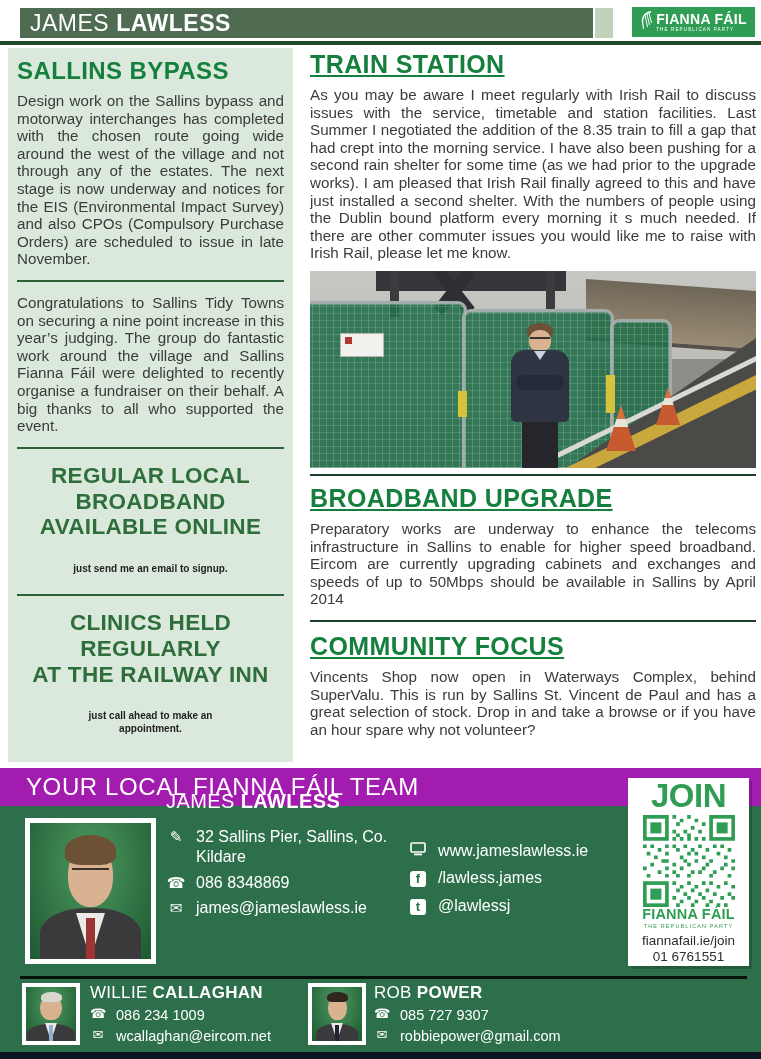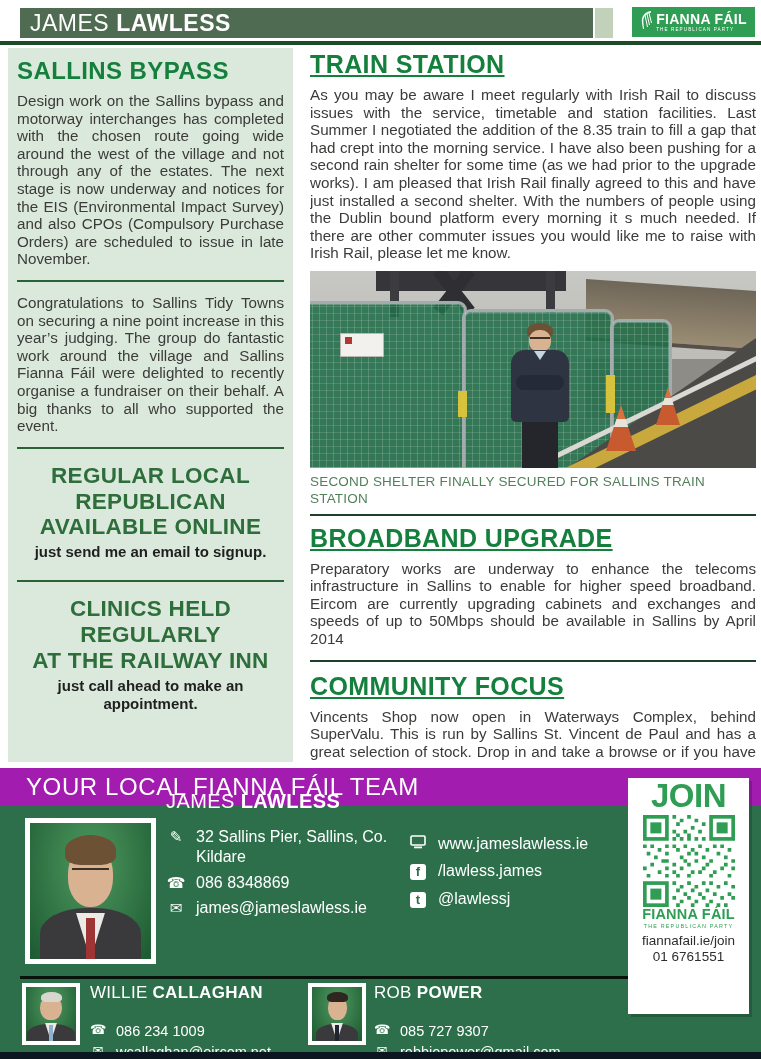--- a/index.html
+++ b/index.html
@@ -26,22 +26,22 @@
   
   .greenhead { color:#15803d; font-weight:bold; font-size:24px; letter-spacing:0.4px; }
   .bodytxt { color:#3b3b39; font-size:15.2px; line-height:17.6px; text-align:justify; }
 
   .left-panel { position:absolute; left:8px; top:48px; width:285px; height:714px;
     background:#dbe9dc; padding:7px 9px 0 9px; overflow:hidden; }
   .left-panel .greenhead { margin:2px 0 7px 0; }
   .sep { border:none; border-top:2.5px solid #2a6136; margin:12px 0; }
   .notice-title { color:#2e6e3b; font-weight:bold; font-size:22.5px; line-height:1.15;
     text-align:center; white-space:pre-line; margin-top:14px; letter-spacing:0.3px; }
-  .notice-note { color:#1f1f1f; font-weight:bold; font-size:15px; text-align:center;
-    margin-top:3px; white-space:pre-line; line-height:1.25; }
+  .notice-note { color:#1f1f1f; font-weight:bold; font-size:10px; text-align:center;
+    margin-top:23px; white-space:pre-line; line-height:1.25; }
 
   .right-col { position:absolute; left:310px; top:48px; width:446px; height:714px; overflow:hidden; }
   .right-col .greenhead { margin:2px 0 7px 0; font-size:25px;text-decoration:underline; }
   .caption { color:#52805b; font-size:13.5px; line-height:1.25; margin-top:6px; letter-spacing:0.2px; }
   .cap-rule { border:none; border-top:2.5px solid #1e402a; margin:6px 0 8px 0; }
 
   
   .photo { position:relative; width:446px; height:197px; margin-top:9px; overflow:hidden;
     background:linear-gradient(#c7c7c3,#b2b0aa); }
   .ph-rails { position:absolute; right:0; top:88px; width:170px; height:60px; background:#8e8c86; }
@@ -103,35 +103,35 @@
   .avatar .hair { position:absolute; top:9%; left:29%; width:42%; height:22%; border-radius:50% 50% 30% 30%; }
   .avatar .glasses { position:absolute; top:33%; left:35%; width:30%; height:6%;
     border-top:2px solid #3a3228; }
   .j-info { position:absolute; left:166px; top:22px; }
   .j-name { font-size:20px; letter-spacing:0.4px; margin-bottom:14px; }
   .j-name .fn { font-weight:normal; margin-right:6px; }
   .j-name .ln { font-weight:bold; }
   .crow { display:flex; gap:10px; font-size:16px; line-height:1.28; margin-bottom:5px; }
   .crow .ic { width:20px; text-align:center; flex:0 0 20px; font-size:15px; }
   .crow .tx { max-width:232px; }
-  .social { position:absolute; left:408px; top:66px; }
+  .social { position:absolute; left:408px; top:73px; }
   .social .crow { margin-bottom:7px; }
   .sq { display:inline-block; width:16px; height:16px; background:#fff; color:#2c6f4a;
     border-radius:3px; font-weight:bold; font-size:13px; line-height:16px; text-align:center; }
-  .join-box { position:absolute; left:628px; top:10px; width:121px; height:236px; background:#fff;
+  .join-box { position:absolute; left:628px; top:10px; width:121px; height:188px; background:#fff;
     color:#2f9e54; text-align:center; box-shadow:3px 3px 0 rgba(0,0,0,0.18); padding-top:1px; z-index:3; }
   .join-box .join { font-size:33px; font-weight:bold; letter-spacing:-0.5px; line-height:1.05; }
   .join-box .qr { margin:1px auto 0 auto; display:block; }
   .join-box .brand { font-size:14.5px; font-weight:bold; letter-spacing:0.2px; line-height:1; }
   .join-box .tag { font-size:5.4px; letter-spacing:1.2px; margin-top:2px; }
   .join-box .url { color:#2e2e2e; font-size:13.5px; margin-top:4px; line-height:1.15; }
   .join-box .tel { color:#2e2e2e; font-size:13.5px; line-height:1.15; }
   .team-div { position:absolute; left:20px; top:208px; width:727px; height:2.5px; background:#07120b; }
   .mini { position:absolute; top:215px; }
-  .mini .mname { font-size:17px; letter-spacing:0.3px; margin-bottom:19px; }
+  .mini .mname { font-size:17px; letter-spacing:0.3px; margin-bottom:3px; }
   .mini .mname .fn { font-weight:normal; margin-right:5px; }
   .mini .mname .ln { font-weight:bold; }
   .mini .crow { font-size:14.5px; margin-bottom:2px; }
   .mini .crow .ic { font-size:13px; width:16px; flex:0 0 16px; }
   .bottom-strip { position:absolute; left:0; top:1052px; width:761px; height:7px; background:#0c1620; }
 </style>
 </head>
 <body>
 
 <div class="page">
@@ -155,21 +155,21 @@
   </div>
   <div class="top-rule"></div>
 
   <div class="left-panel">
     <div class="greenhead">SALLINS BYPASS</div>
     <p class="bodytxt">Design work on the Sallins bypass and motorway interchanges has completed with the chosen route going wide around the west of the village and not through any of the estates. The next stage is now underway and notices for the EIS (Environmental Impact Survey) and also CPOs (Compulsory Purchase Orders) are scheduled to issue in late November.</p>
     <hr class="sep">
     <p class="bodytxt">Congratulations to Sallins Tidy Towns on securing a nine point increase in this year’s judging. The group do fantastic work around the village and Sallins Fianna Fáil were delighted to recently organise a fundraiser on their behalf. A big thanks to all who supported the event.</p>
     <hr class="sep">
     <div class="notice-title">REGULAR LOCAL
-REPUBLICAN
+BROADBAND
 AVAILABLE ONLINE</div>
     <div class="notice-note">just send me an email to signup.</div>
     <hr class="sep" style="margin-top:18px">
     <div class="notice-title">CLINICS HELD
 REGULARLY
 AT THE RAILWAY INN</div>
     <div class="notice-note">just call ahead to make an
 appointment.</div>
   </div>
 
@@ -200,21 +200,20 @@
         <div class="hair"></div>
         <div class="face"></div>
         <div class="glasses"></div>
         <div class="jacket"></div>
         <div class="collar"></div>
         <div class="arms"></div>
         <div class="legs"></div>
       </div>
     </div>
 
-    <div class="caption">SECOND SHELTER FINALLY SECURED FOR SALLINS TRAIN STATION</div>
     <hr class="cap-rule">
     <div class="greenhead">BROADBAND UPGRADE</div>
     <p class="bodytxt">Preparatory works are underway to enhance the telecoms infrastructure in Sallins to enable for higher speed broadband. Eircom are currently upgrading cabinets and exchanges and speeds of up to 50Mbps should be available in Sallins by April 2014</p>
     <hr class="cap-rule" style="margin:12px 0 10px 0">
     <div class="greenhead">COMMUNITY FOCUS</div>
     <p class="bodytxt">Vincents Shop now open in Waterways Complex, behind SuperValu. This is run by Sallins St. Vincent de Paul and has a great selection of stock. Drop in and take a browse or if you have an hour spare why not volunteer?</p>
   </div>
 
   <div class="team">
     <div class="team-banner">YOUR LOCAL FIANNA FÁIL TEAM</div>

